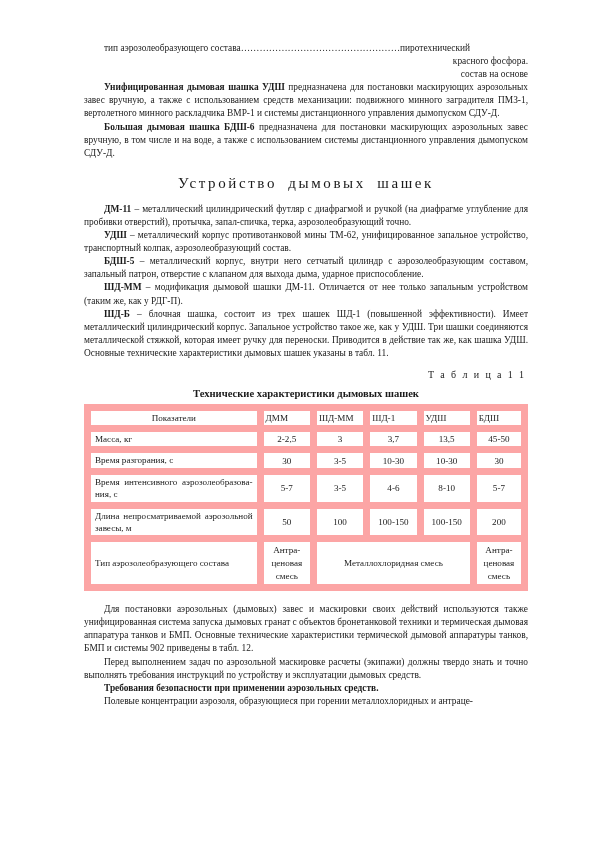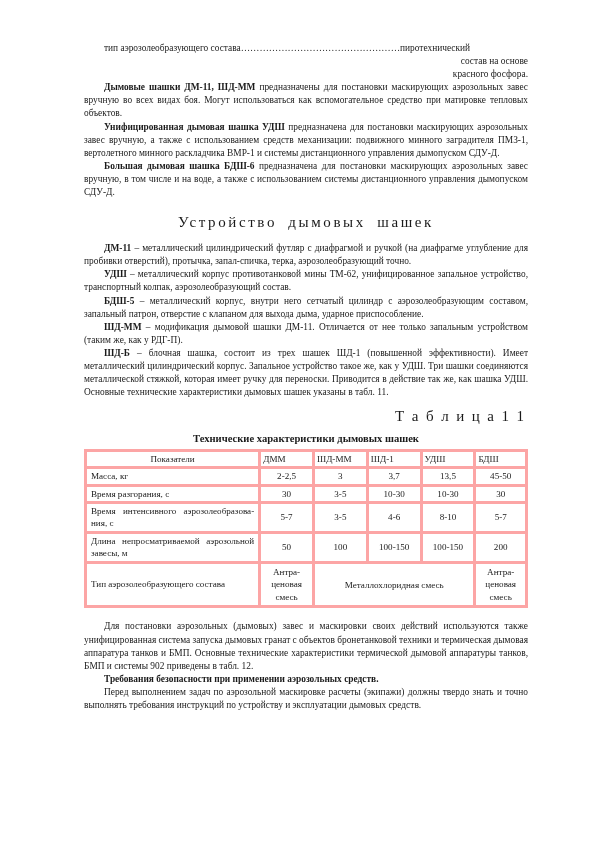--- a/index.html
+++ b/index.html
@@ -42,40 +42,40 @@
   .section-head {
     margin: 15px 0 11px 0;
     text-align: center;
     font-size: 15px;
     letter-spacing: 2.6px;
     word-spacing: 5px;
   }
   .table-label {
     margin-top: 9px;
     text-align: right;
-    font-size: 15px;
+    font-size: 10px;
     letter-spacing: 1.9px;
     padding-right: 2px;
   }
   .table-title {
     margin-top: 8px;
     margin-bottom: 5px;
     text-align: center;
     font-weight: bold;
     font-size: 10.6px;
   }
   table.spec {
     border-collapse: collapse;
     width: 100%;
     font-size: 9.1px;
     table-layout: fixed;
   }
   table.spec th,
   table.spec td {
-    border: 3px solid #fca5a5;
+    border: 7px solid #fca5a5;
     padding: 2px 3px;
     vertical-align: middle;
   }
   table.spec thead th {
     text-align: left;
     font-weight: normal;
     padding: 2px 2px;
   }
   table.spec th.col-param {
     text-align: center;
@@ -101,26 +101,25 @@
     margin-top: 0;
   }
 </style>
 </head>
 <body>
 
 <div class="page">
 
   <div>
     <p class="indent">тип аэрозолеобразующего состава……………………………………………пиротехнический</p>
+    <p class="right-line">красного фосфора.</p>
     <p class="right-line">состав на основе</p>
-    <p class="right-line">красного фосфора.</p>
   </div>
 
   <div>
-    <p class="indent"><b>Дымовые шашки ДМ-11, ШД-ММ</b><span> предназначены для постановки маскирующих аэрозольных завес вручную во всех видах боя. Могут использоваться как вспомогательное средство при матировке тепловых объектов.</span></p>
     <p class="indent"><b>Унифицированная дымовая шашка УДШ</b><span> предназначена для постановки маскирующих аэрозольных завес вручную, а также с использованием средств механизации: подвижного минного заградителя ПМЗ-1, вертолетного минного раскладчика ВМР-1 и системы дистанционного управления дымопуском СДУ-Д.</span></p>
     <p class="indent"><b>Большая дымовая шашка БДШ-6</b><span> предназначена для постановки маскирующих аэрозольных завес вручную, в том числе и на воде, а также с использованием системы дистанционного управления дымопуском СДУ-Д.</span></p>
   </div>
 
   <div class="section-head">Устройство дымовых шашек</div>
 
   <div>
     <p class="indent"><b>ДМ-11</b><span> – металлический цилиндрический футляр с диафрагмой и ручкой (на диафрагме углубление для пробивки отверстий), протычка, запал-спичка, терка, аэрозолеобразующий точно.</span></p>
     <p class="indent"><b>УДШ</b><span> – металлический корпус противотанковой мины ТМ-62, унифицированное запальное устройство, транспортный колпак, аэрозолеобразующий состав.</span></p>
     <p class="indent"><b>БДШ-5</b><span> – металлический корпус, внутри него сетчатый цилиндр с аэрозолеобразующим составом, запальный патрон, отверстие с клапаном для выхода дыма, ударное приспособление.</span></p>
@@ -188,17 +187,18 @@
         <td class="rowlabel">Тип аэрозолеобразующего состава</td>
         <td class="stacked">Антра-<br>ценовая<br>смесь</td>
         <td class="val" colspan="3">Металлохлоридная смесь</td>
         <td class="stacked">Антра-<br>ценовая<br>смесь</td>
       </tr>
     </tbody>
   </table>
 
   <div class="after-table">
     <p class="indent">Для постановки аэрозольных (дымовых) завес и маскировки своих действий используются также унифицированная система запуска дымовых гранат с объектов бронетанковой техники и термическая дымовая аппаратура танков и БМП. Основные технические характеристики термической дымовой аппаратуры танков, БМП и системы 902 приведены в табл. 12.</p>
+    <p class="indent">Перед выполнением задач по аэрозольной маскировке расчеты (экипажи) должны твердо знать и точно выполнять требования инструкций по устройству и эксплуатации дымовых средств.</p>
     <p class="indent"><b>Требования безопасности при применении аэрозольных средств.</b></p>
-    <p class="indent">Перед выполнением задач по аэрозольной маскировке расчеты (экипажи) должны твердо знать и точно выполнять требования инструкций по устройству и эксплуатации дымовых средств.</p>
+    <p class="indent">Полевые концентрации аэрозоля, образующиеся при горении металлохлоридных и антраце-</p>
   </div>
 
 </div>
 
 </body></html>

